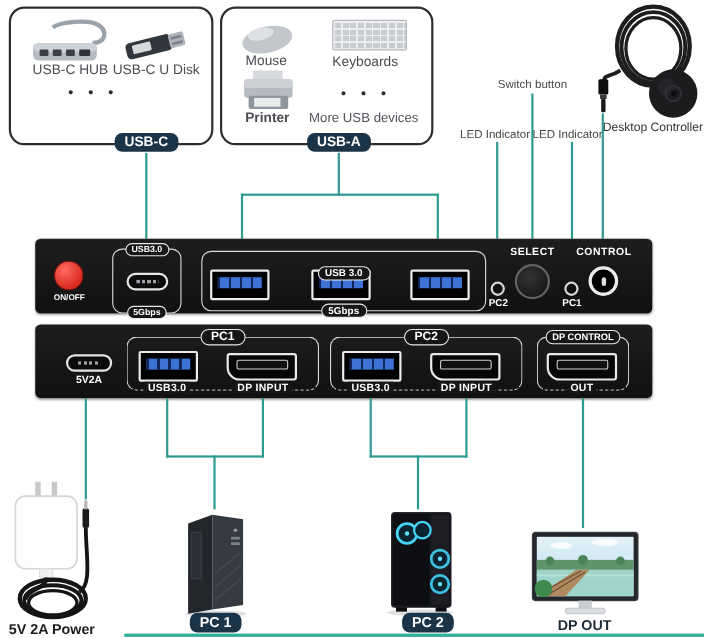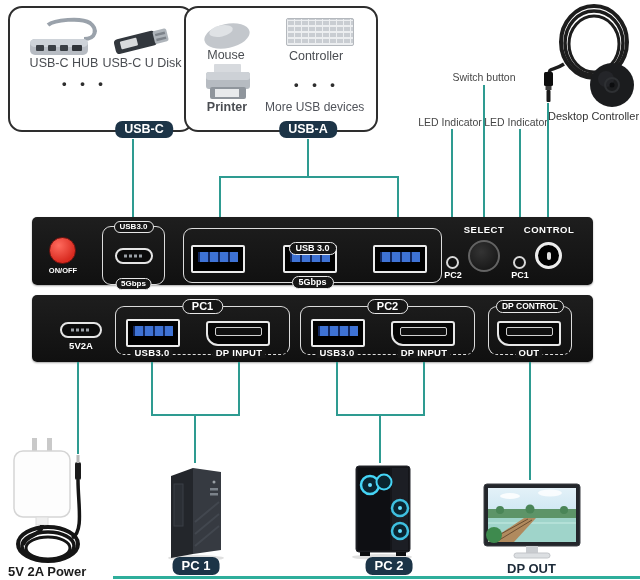--- a/index.html
+++ b/index.html
@@ -68,30 +68,30 @@
         <rect x="14" y="20" width="17" height="8" rx="1" fill="#d8dadc"></rect>
         <rect x="48" y="18" width="14" height="13" rx="2" fill="#aeb4ba"></rect>
         <rect x="50" y="21" width="10" height="2.5" fill="#7d838a"></rect>
         <rect x="50" y="26" width="10" height="2.5" fill="#7d838a"></rect>
       </g>
     </svg>
     <div class="dev-label" style="left:54px;top:48px;">USB-C HUB</div>
     <div class="dev-label" style="left:132px;top:48px;">USB-C U Disk</div>
     <div class="dots" style="left:52px;top:68px;">• • •</div>
   </div>
-  <div class="badge" style="left:144px;top:121px;">USB-C</div>
-
-  <div class="device-box" style="left:184px;top:6px;width:190px;height:122px;text-align:center;">
+  <div class="badge" style="left:133px;top:121px;">USB-C</div>
+
+  <div class="device-box" style="left:200px;top:6px;width:190px;height:122px;text-align:center;">
     <svg class="abs" style="left:13px;top:9px;" width="56" height="34" viewBox="0 0 56 34">
       <ellipse cx="28" cy="19" rx="23" ry="12" fill="#c3c7cc" transform="rotate(-12 28 19)"></ellipse>
       <ellipse cx="22" cy="14" rx="12" ry="5.5" fill="#dfe2e5" transform="rotate(-12 22 14)"></ellipse>
     </svg>
     <div class="kbd-icon" style="left:100px;top:10px;width:66px;height:26px;"></div>
     <div class="dev-label" style="left:40px;top:40px;">Mouse</div>
-    <div class="dev-label" style="left:130px;top:41px;">Controller</div>
+    <div class="dev-label" style="left:130px;top:41px;">Keyboards</div>
     <svg class="abs" style="left:16px;top:54px;" width="52" height="40" viewBox="0 0 52 40">
       <rect x="12" y="2" width="27" height="10" rx="1" fill="#d7dade"></rect>
       <rect x="4" y="10" width="44" height="17" rx="3" fill="#b6bbc1"></rect>
       <rect x="4" y="10" width="44" height="8" rx="3" fill="#cdd1d6"></rect>
       <rect x="8" y="25" width="36" height="12" rx="2" fill="#8f959c"></rect>
       <rect x="13" y="27" width="24" height="8" fill="#e8eaec"></rect>
     </svg>
     <div class="dots" style="left:108px;top:69px;">• • •</div>
     <div class="dev-label" style="left:41px;top:92px;font-weight:bold;">Printer</div>
     <div class="more-label" style="left:79px;top:92px;font-size:12px;">More USB devices</div>

